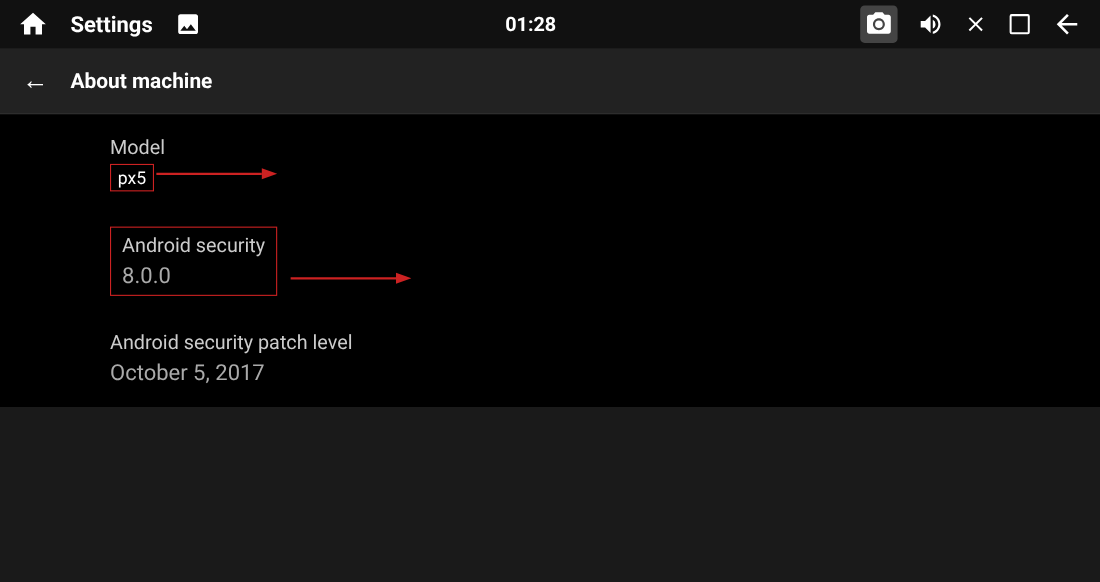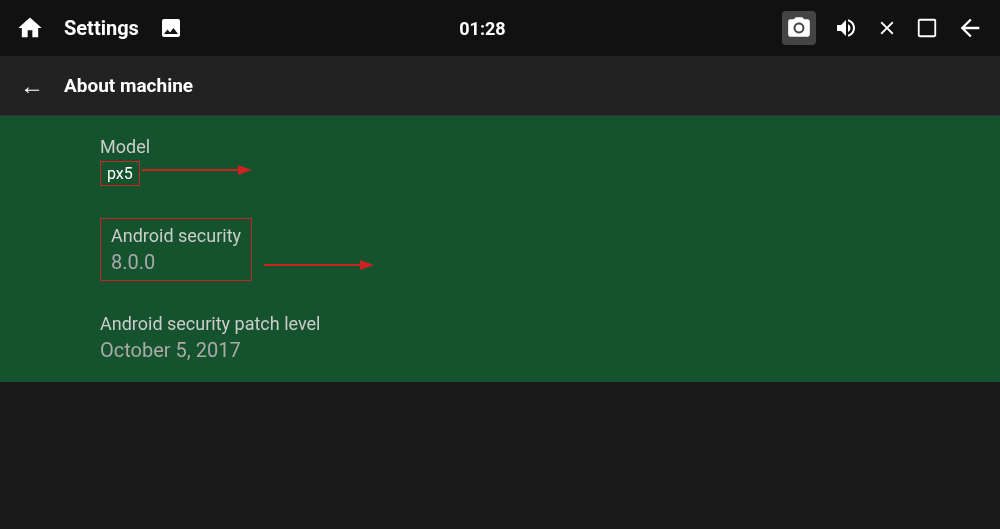--- a/index.html
+++ b/index.html
@@ -12,21 +12,21 @@
       color: #ffffff;
       overflow: hidden;
     }
 
     
     .status-bar {
       display: flex;
       align-items: center;
       justify-content: space-between;
       background: #111111;
-      height: 56px;
+      height: 44px;
       padding: 0 16px;
     }
 
     .status-bar-left {
       display: flex;
       align-items: center;
       gap: 20px;
     }
 
     .status-bar-center {
@@ -86,21 +86,21 @@
 
     .sub-title {
       font-size: 19px;
       font-weight: bold;
       color: #ffffff;
     }
 
     
     .content {
       padding: 20px 100px;
-      background: #14532d;
+      background: #000000;
     }
 
     .info-section {
       position: relative;
     }
 
     .info-label {
       font-size: 18px;
       color: #cccccc;
       margin-bottom: 4px;

